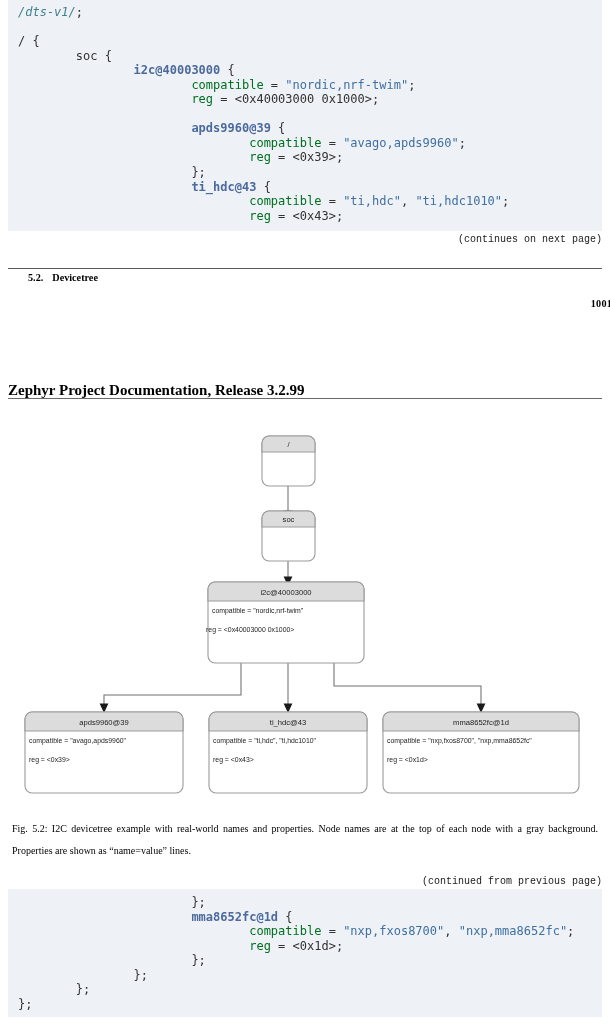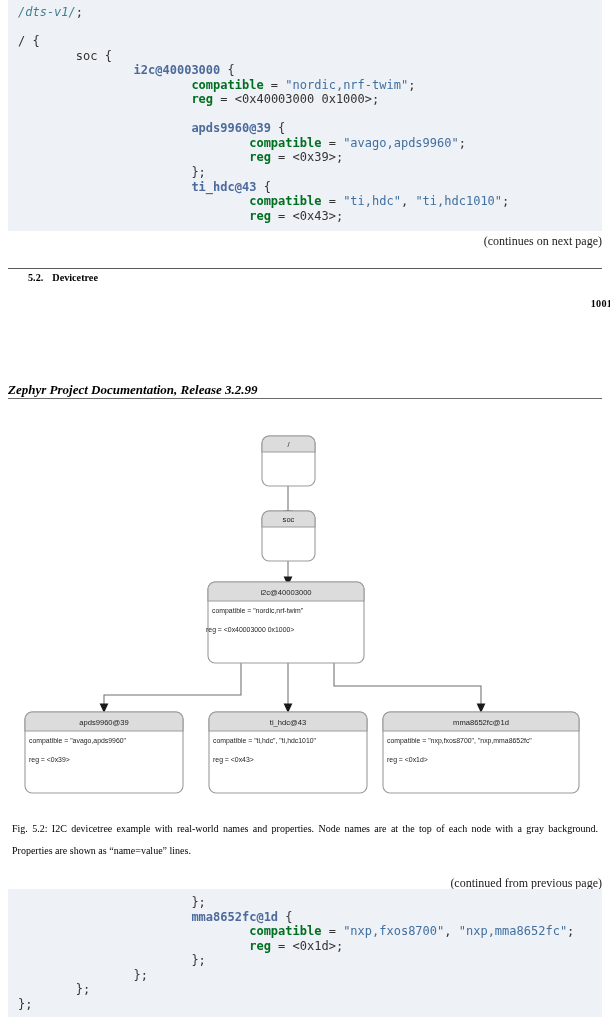--- a/index.html
+++ b/index.html
@@ -41,30 +41,30 @@
     top: 889px;
     width: 594px;
     height: 128px;
     padding-top: 6px;
   }
   .codeblock .ln { display: block; min-height: 14.55px; }
 
   
   .tok-dir   { color: #408090; font-style: italic; }  
   .tok-node  { color: #4c6a9c; font-weight: bold; }   
-  .tok-prop  { color: #007020; font-weight: bold; }   
+  .tok-prop  { color: #007020; font-weight: normal; }   
   .tok-str   { color: #4070a0; }                      
   .tok-punct { color: #333333; }
 
   
   .contnote {
     position: absolute;
     right: 8px;
-    font-family: Liberation Serif, serif;
-    font-size: 12px;
+    font-family: Liberation Mono, monospace;
+    font-size: 10px;
     color: #1a1a1a;
     text-align: right;
     white-space: nowrap;
   }
   #cont-next { top: 234px; }
   #cont-prev { top: 876px; }
 
   
   #footer-rule {
     position: absolute;
@@ -91,24 +91,23 @@
   .f-sec-num { margin-right: 9px; }
 
   
   #pg2-header {
     position: absolute;
     left: 8px;
     top: 382px;
     width: 594px;
     font-family: "Liberation Serif", serif;
     font-weight: bold;
-    font-size: 13px;
+    font-size: 15px;
     color: #000;
     white-space: nowrap;
-    font-style: italic;
   }
   #pg2-rule {
     position: absolute;
     left: 8px;
     top: 398px;
     width: 594px;
     height: 0;
     border-top: 1px solid #6a6a6a;
   }
 

